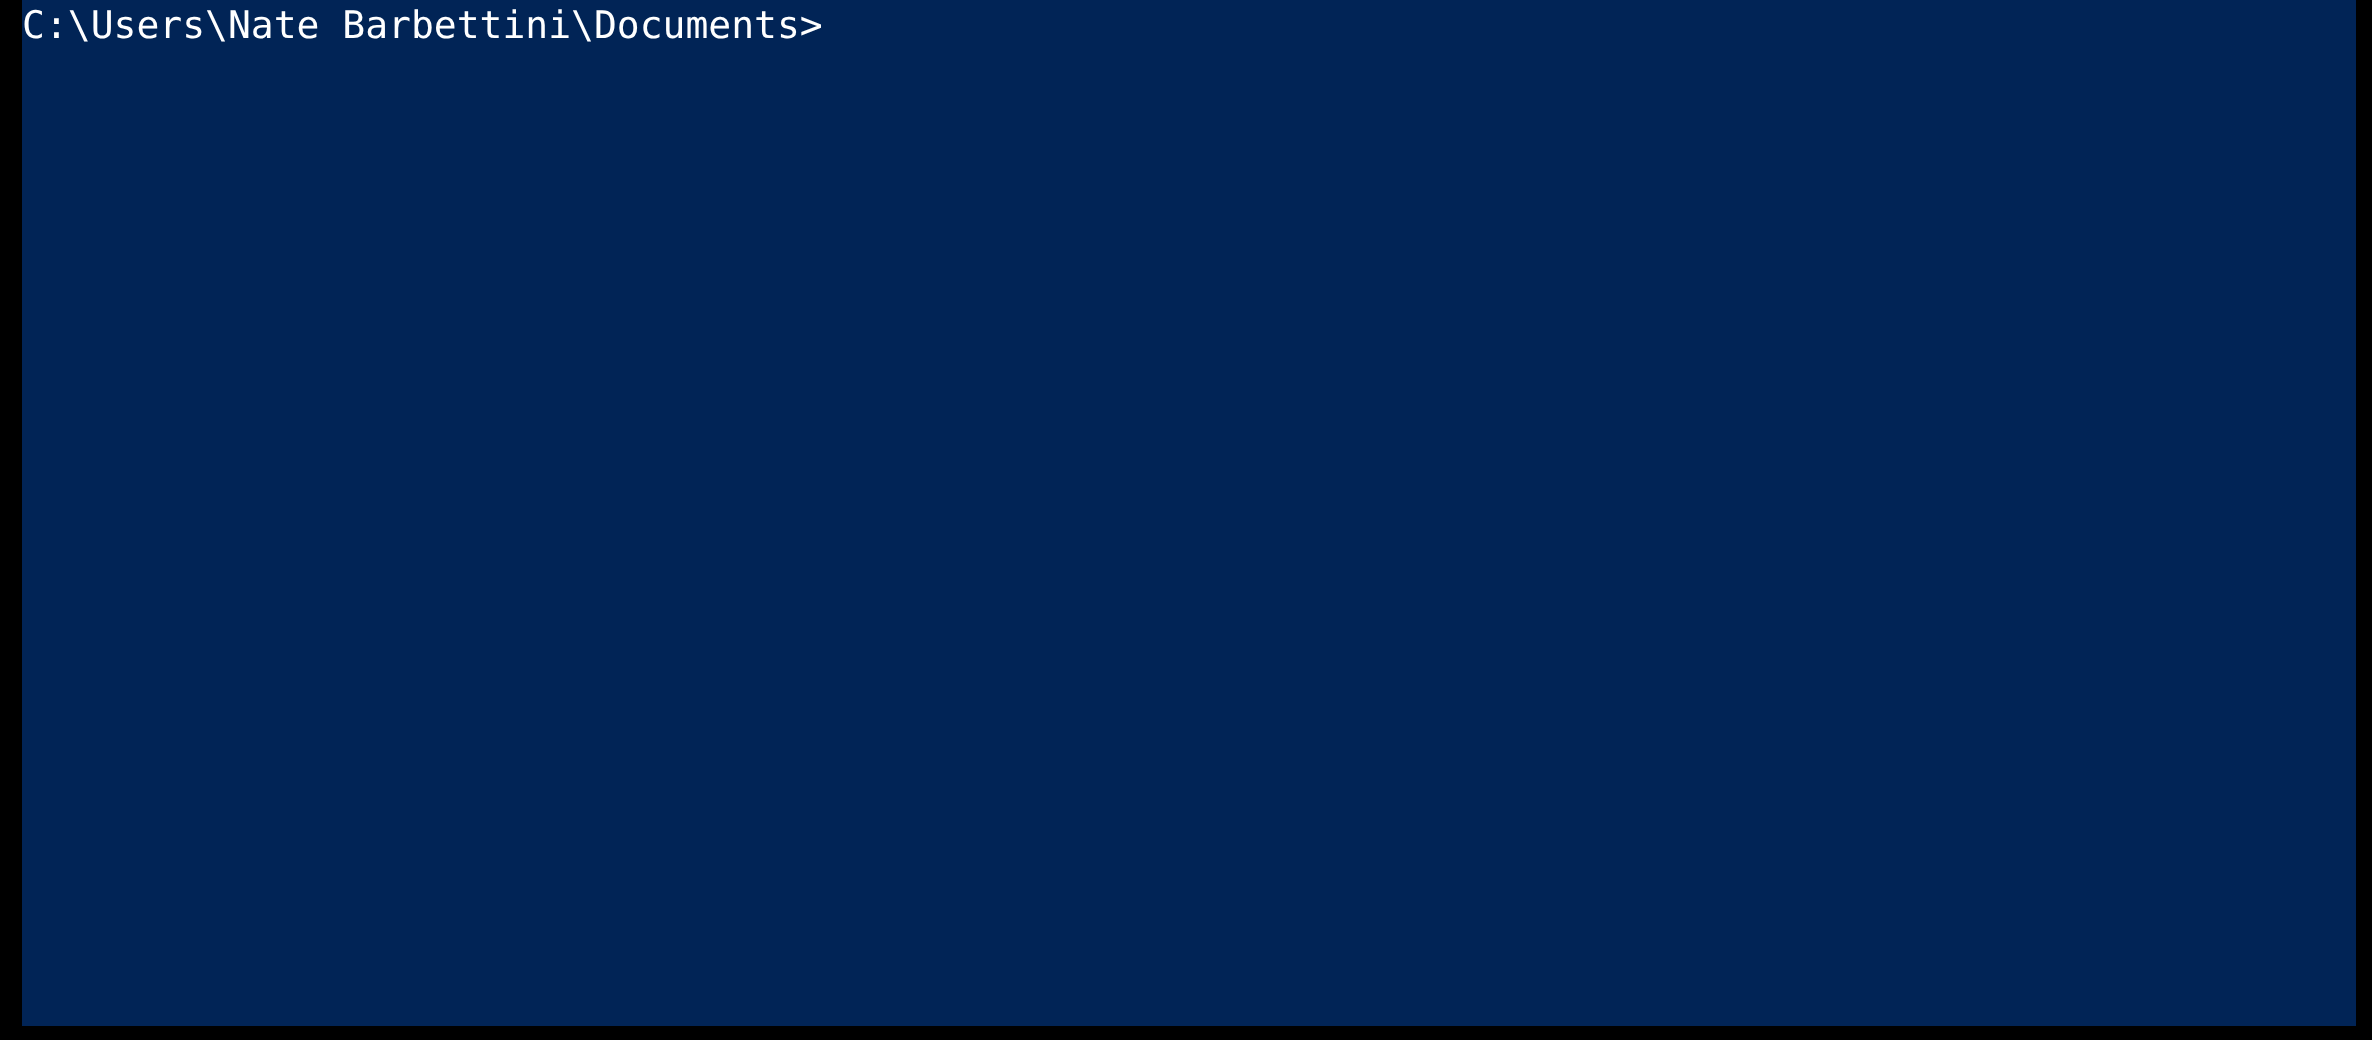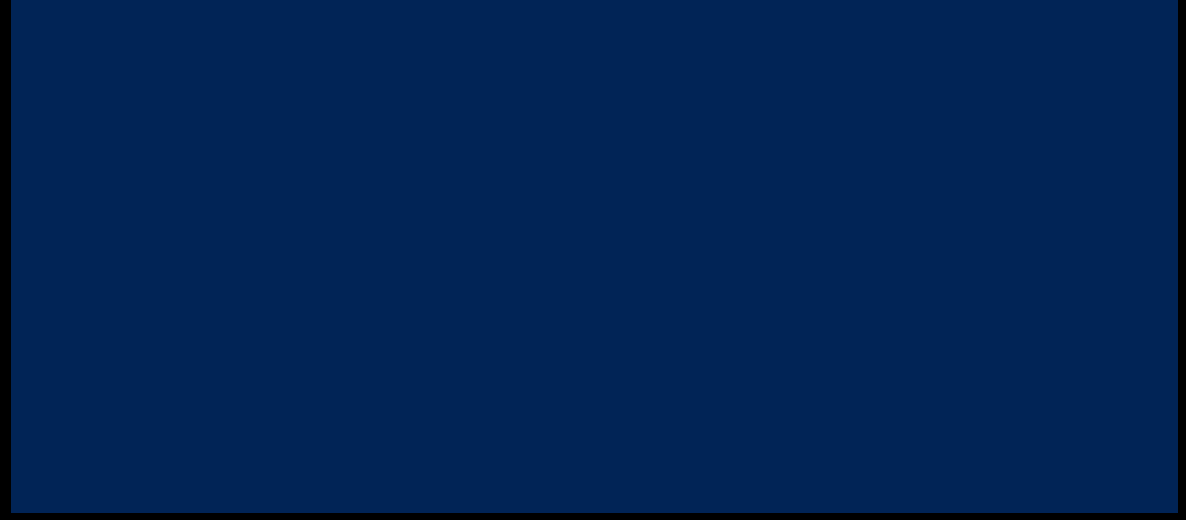--- a/index.html
+++ b/index.html
@@ -44,15 +44,16 @@
       flex: 1;
       padding: 0;
       margin: 0;
     }
   </style>
 </head>
 <body>
 
 <div class="terminal-area">
   <div class="prompt-line">
+    <span class="prompt-text">C:\Users\Nate Barbettini\Documents&gt;</span>
     <input type="text" class="command-input" spellcheck="false" autocomplete="off" value="" style="">
   </div>
 </div>
 
 </body></html>

